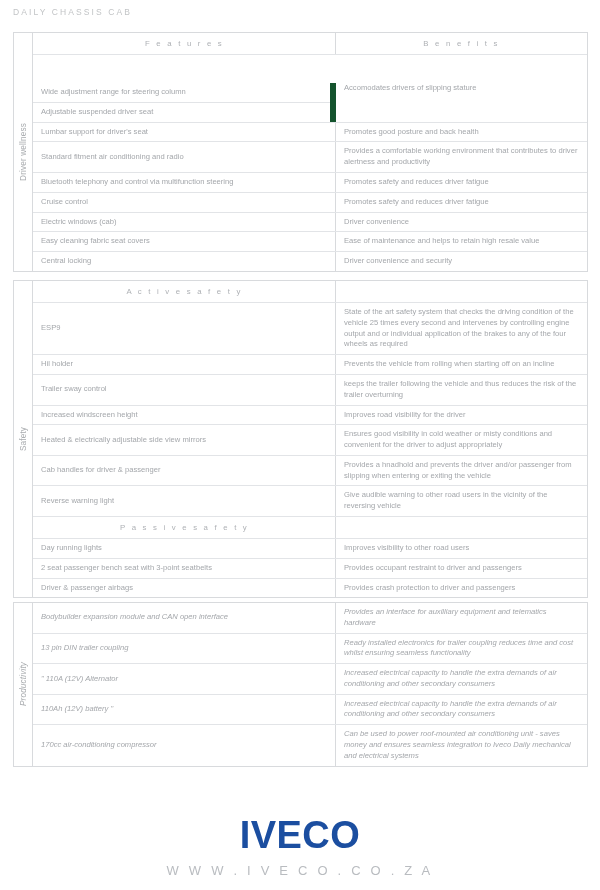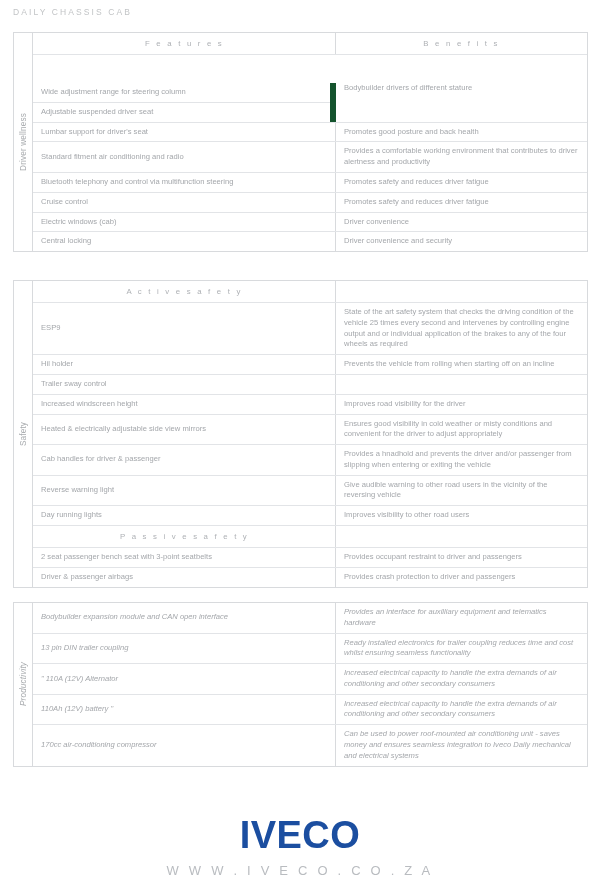--- a/index.html
+++ b/index.html
@@ -187,21 +187,21 @@
       <div class="row row-head">
         <div class="cell-feature">F e a t u r e s</div>
         <div class="cell-benefit">B e n e f i t s</div>
       </div>
 
       <div class="rowgroup">
         <div class="stack">
           <div class="sub">Wide adjustment range for steering column</div>
           <div class="sub">Adjustable suspended driver seat</div>
         </div>
-        <div class="merged">Bodybuilder drivers of different stature</div>
+        <div class="merged">Accomodates drivers of slipping stature</div>
       </div>
 
       <div class="row">
         <div class="cell-feature">Lumbar support for driver's seat</div>
         <div class="cell-benefit">Promotes good posture and back health</div>
       </div>
       <div class="row">
         <div class="cell-feature">Standard fitment air conditioning and radio</div>
         <div class="cell-benefit">Provides a comfortable working environment that contributes to driver alertness and productivity</div>
       </div>
@@ -209,20 +209,24 @@
         <div class="cell-feature">Bluetooth telephony and control via multifunction steering</div>
         <div class="cell-benefit">Promotes safety and reduces driver fatigue</div>
       </div>
       <div class="row">
         <div class="cell-feature">Cruise control</div>
         <div class="cell-benefit">Promotes safety and reduces driver fatigue</div>
       </div>
       <div class="row">
         <div class="cell-feature">Electric windows (cab)</div>
         <div class="cell-benefit">Driver convenience</div>
+      </div>
+      <div class="row">
+        <div class="cell-feature">Easy cleaning fabric seat covers</div>
+        <div class="cell-benefit">Ease of maintenance and helps to retain high resale value</div>
       </div>
       <div class="row">
         <div class="cell-feature">Central locking</div>
         <div class="cell-benefit">Driver convenience and security</div>
       </div>
 
     </div>
   </div>
 
   <div class="table-block" id="block-safety">
@@ -239,45 +243,46 @@
       <div class="row">
         <div class="cell-feature">ESP9</div>
         <div class="cell-benefit">State of the art safety system that checks the driving condition of the vehicle 25 times every second and intervenes by controlling engine output and or individual application of the brakes to any of the four wheels as required</div>
       </div>
       <div class="row">
         <div class="cell-feature">Hil holder</div>
         <div class="cell-benefit">Prevents the vehicle from rolling when starting off on an incline</div>
       </div>
       <div class="row">
         <div class="cell-feature">Trailer sway control</div>
+        <div class="cell-benefit">keeps the trailer following the vehicle and thus reduces the risk of the trailer overturning</div>
       </div>
       <div class="row">
         <div class="cell-feature">Increased windscreen height</div>
         <div class="cell-benefit">Improves road visibility for the driver</div>
       </div>
       <div class="row">
         <div class="cell-feature">Heated &amp; electrically adjustable side view mirrors</div>
         <div class="cell-benefit">Ensures good visibility in cold weather or misty conditions and convenient for the driver to adjust appropriately</div>
       </div>
       <div class="row">
         <div class="cell-feature">Cab handles for driver &amp; passenger</div>
         <div class="cell-benefit">Provides a hnadhold and prevents the driver and/or passenger from slipping when entering or exiting the vehicle</div>
       </div>
       <div class="row">
         <div class="cell-feature">Reverse warning light</div>
         <div class="cell-benefit">Give audible warning to other road users in the vicinity of the reversing vehicle</div>
       </div>
-      <div class="row">
-        <div class="cell-feature">Day running lights</div>
-        <div class="cell-benefit">Improves visibility to other road users</div>
-      </div>
-
       <div class="row row-head">
         <div class="cell-feature">P a s s i v e   s a f e t y</div>
         <div class="cell-benefit"></div>
+      </div>
+
+      <div class="row">
+        <div class="cell-feature">Day running lights</div>
+        <div class="cell-benefit">Improves visibility to other road users</div>
       </div>
 
       <div class="row">
         <div class="cell-feature">2 seat passenger bench seat with 3-point seatbelts</div>
         <div class="cell-benefit">Provides occupant restraint to driver and passengers</div>
       </div>
       <div class="row">
         <div class="cell-feature">Driver &amp; passenger airbags</div>
         <div class="cell-benefit">Provides crash protection to driver and passengers</div>
       </div>

